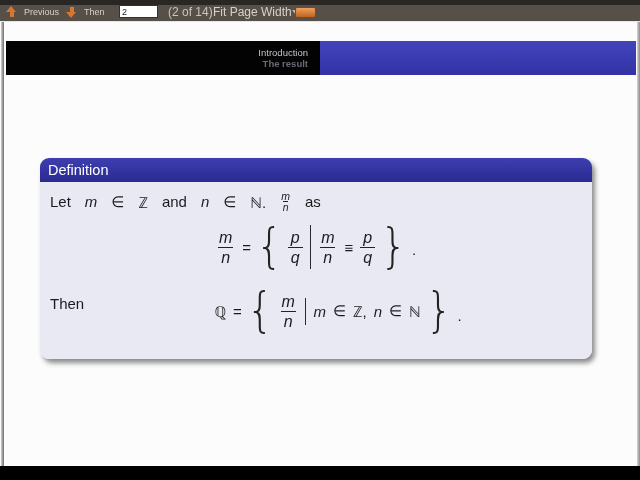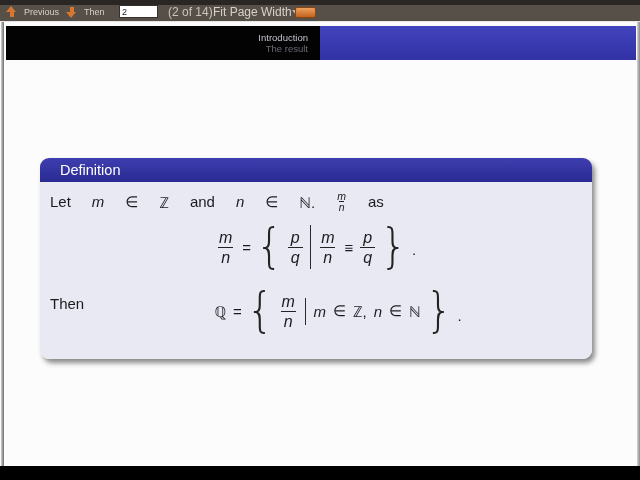--- a/index.html
+++ b/index.html
@@ -29,36 +29,36 @@
   .folder-ico{position:absolute;left:295px;top:7px;width:21px;height:11px;border-radius:2px;
      background:linear-gradient(#eda05c,#c2631e);border:1px solid #8a4312;box-sizing:border-box;}
 
   
   .viewport{position:absolute;top:21px;left:0;width:640px;height:445px;background:#fcfcfc;
             border-top:1px solid #e6e6e6;box-sizing:border-box;}
   .win-edge-l{position:absolute;left:1px;top:0;width:3px;height:445px;background:linear-gradient(to right,#cfcfcf,#6e6e6e);}
   .win-edge-r{position:absolute;right:0;top:0;width:3px;height:445px;background:linear-gradient(to left,#8a8a8a,#d6d6d6);}
 
   
-  .slide-header{position:absolute;top:4px;left:6px;right:4px;height:34px;display:flex;}
+  .slide-header{position:absolute;top:19px;left:6px;right:4px;height:34px;display:flex;}
   .sh-left{width:314px;background:#030303;display:flex;flex-direction:column;justify-content:center;
            align-items:flex-end;padding-right:12px;box-sizing:border-box;font-size:9.5px;line-height:11.5px;}
   .sh-section{color:#c4c4cd;}
-  .sh-subsection{color:#6b6b78;}
+  .sh-subsection{color:#6b6b78;font-weight:bold;}
   .sh-right{flex:1;background:linear-gradient(#4343bd,#3232a5);}
 
   
   .def-block{position:absolute;left:40px;top:136px;width:552px;border-radius:9px;
              box-shadow:3px 4px 5px rgba(0,0,0,0.45);}
   .def-title{height:24px;background:linear-gradient(#3e3eb0,#2a2a92);border-radius:9px 9px 0 0;
-             color:#fff;font-size:14.5px;display:flex;align-items:center;padding-left:20px;text-align:right;}
+             color:#fff;font-size:14.5px;display:flex;align-items:center;padding-left:8px;text-align:right;}
   .def-body{height:177px;background:#e9e9f3;border-radius:0 0 9px 9px;color:#1b1b1f;
             font-size:15px;position:relative;overflow:hidden;}
 
-  .def-line1{display:flex;align-items:center;gap:21px;padding:9px 0 0 10px;white-space:nowrap;text-align:right;}
+  .def-line1{display:flex;align-items:center;gap:14px;padding:9px 0 0 10px;white-space:nowrap;text-align:right;}
   .var{font-style:italic;}
   .frac-inline{display:inline-flex;flex-direction:column;align-items:center;
                font-size:10.5px;line-height:10px;font-style:italic;margin:0 1px;}
   .frac-inline .fi-den{border-top:1px solid #222;}
 
   .equation{display:flex;align-items:center;justify-content:center;gap:7px;}
   .eq1{margin-top:13px;}
   .frac{display:inline-flex;flex-direction:column;align-items:center;font-style:italic;
         font-size:16px;line-height:17px;}
   .frac .f-num{padding:0 3px 1px;}

